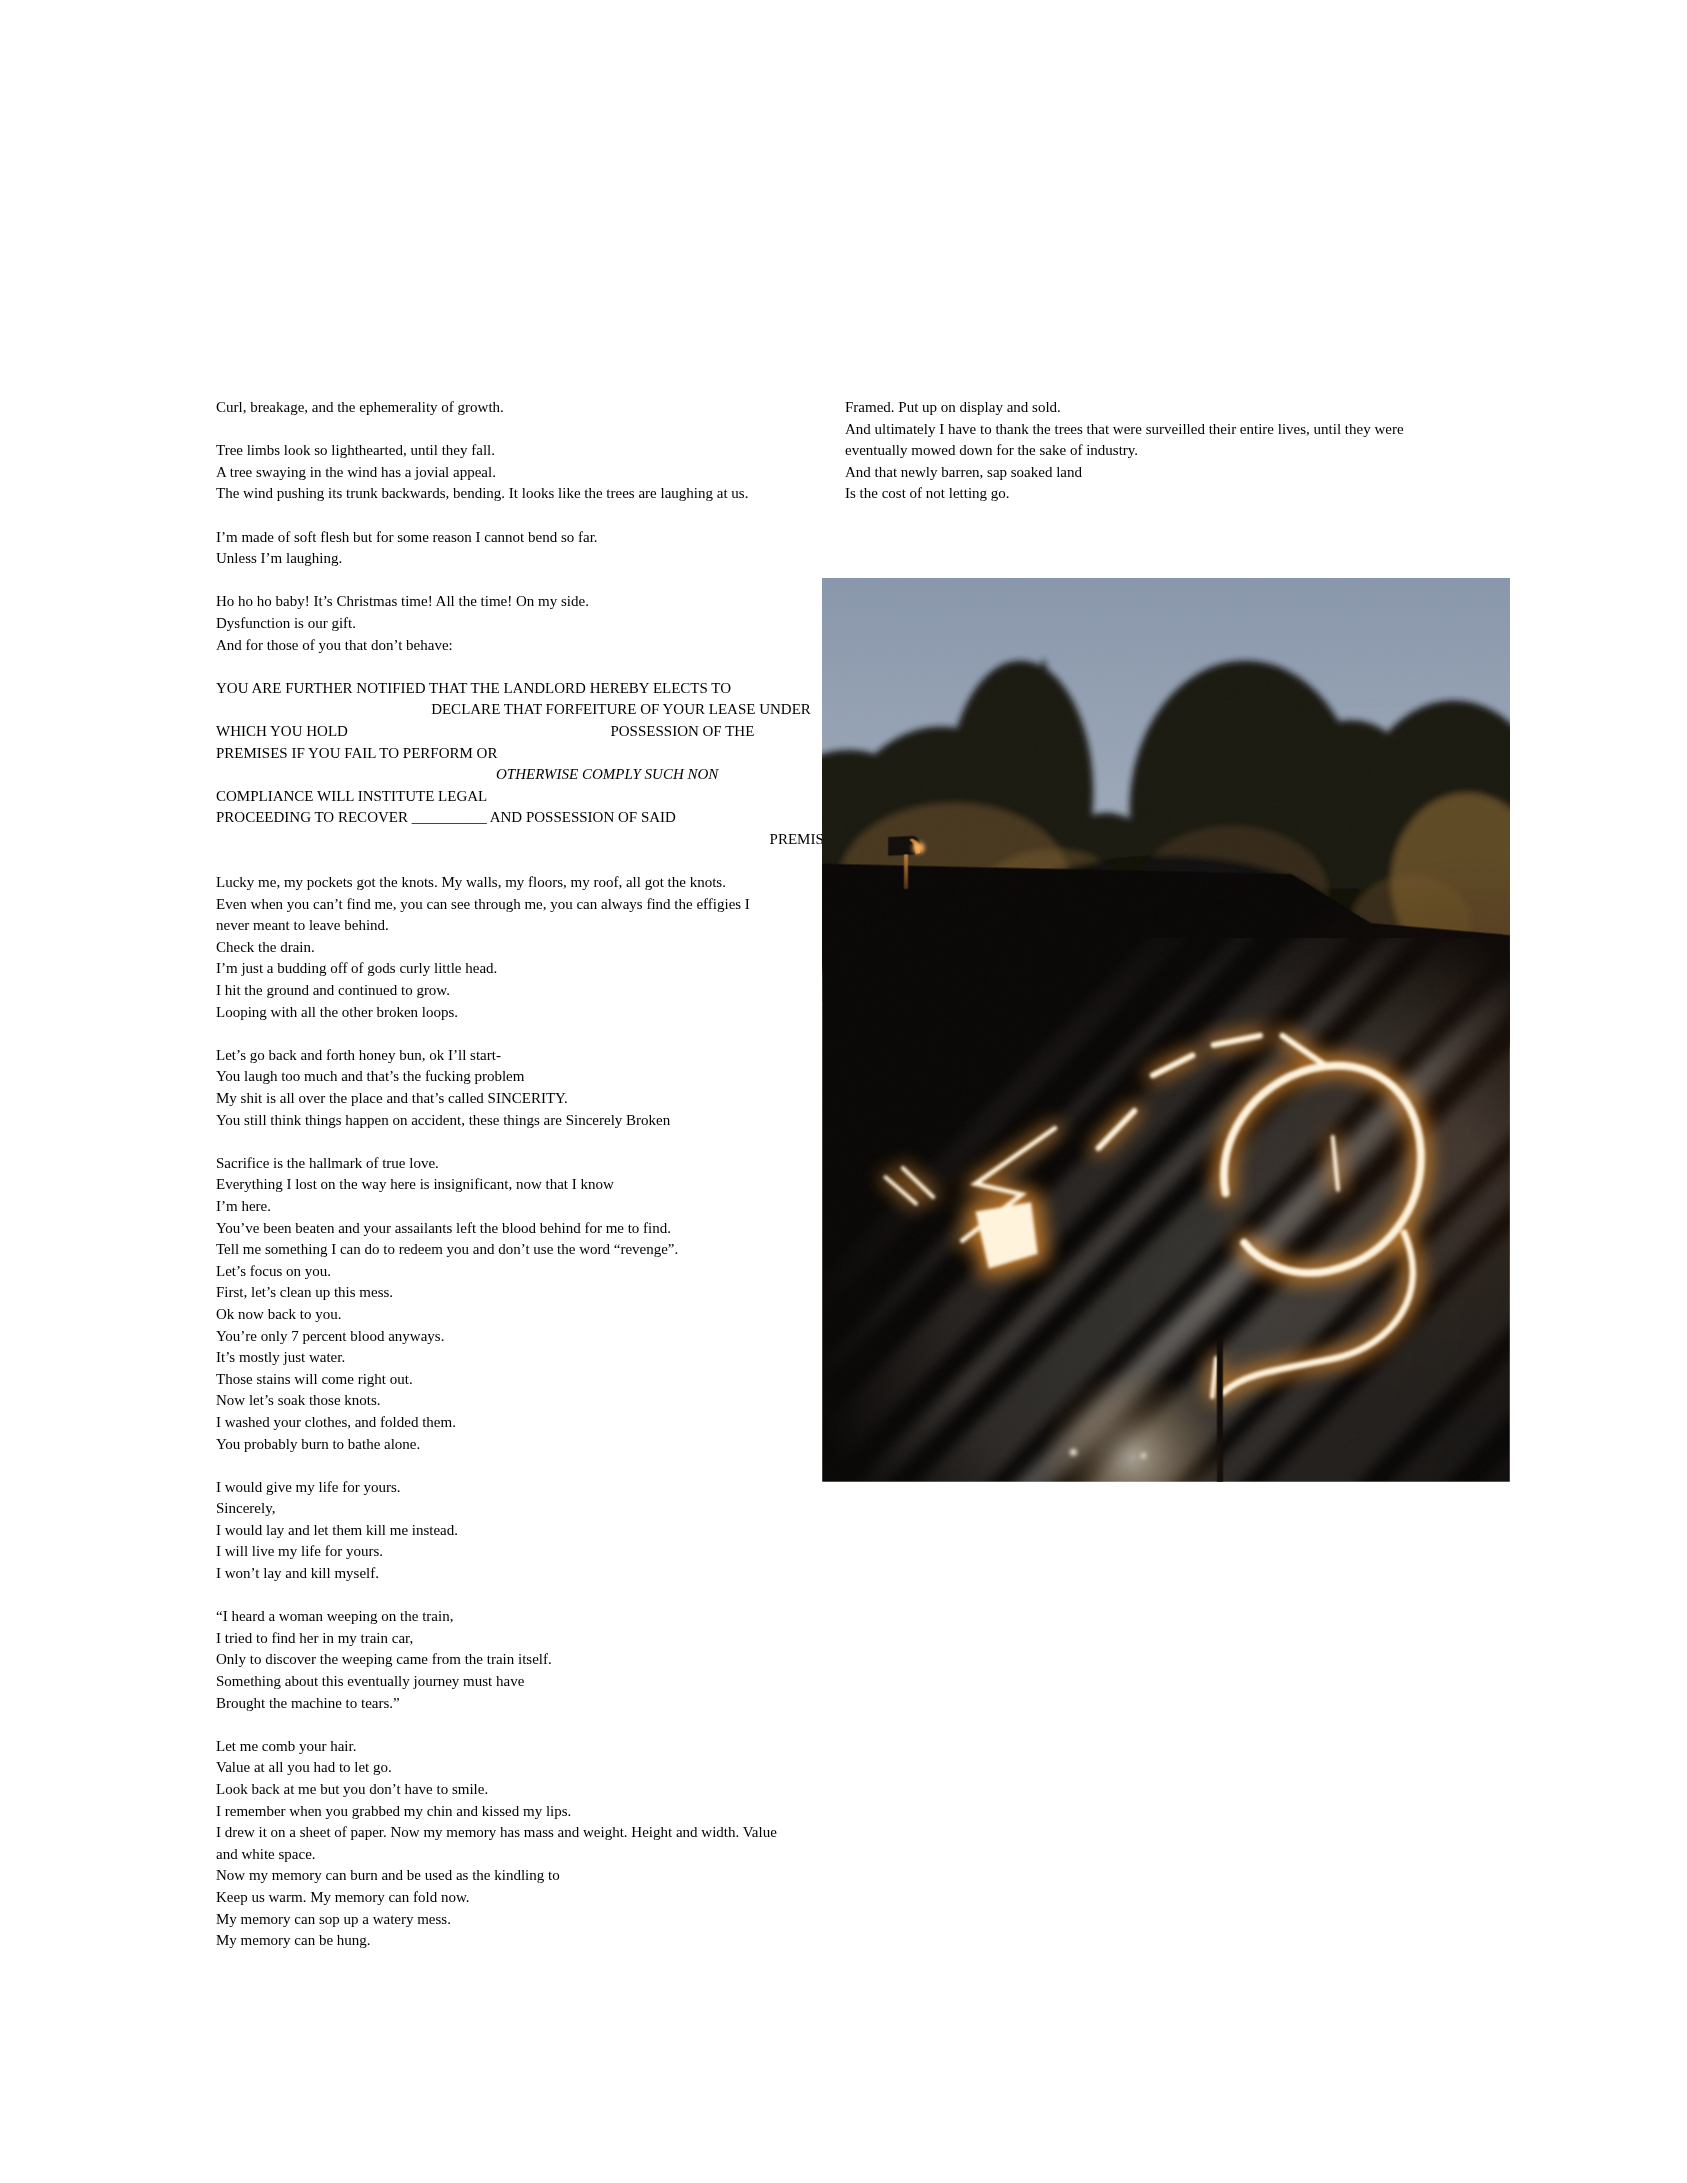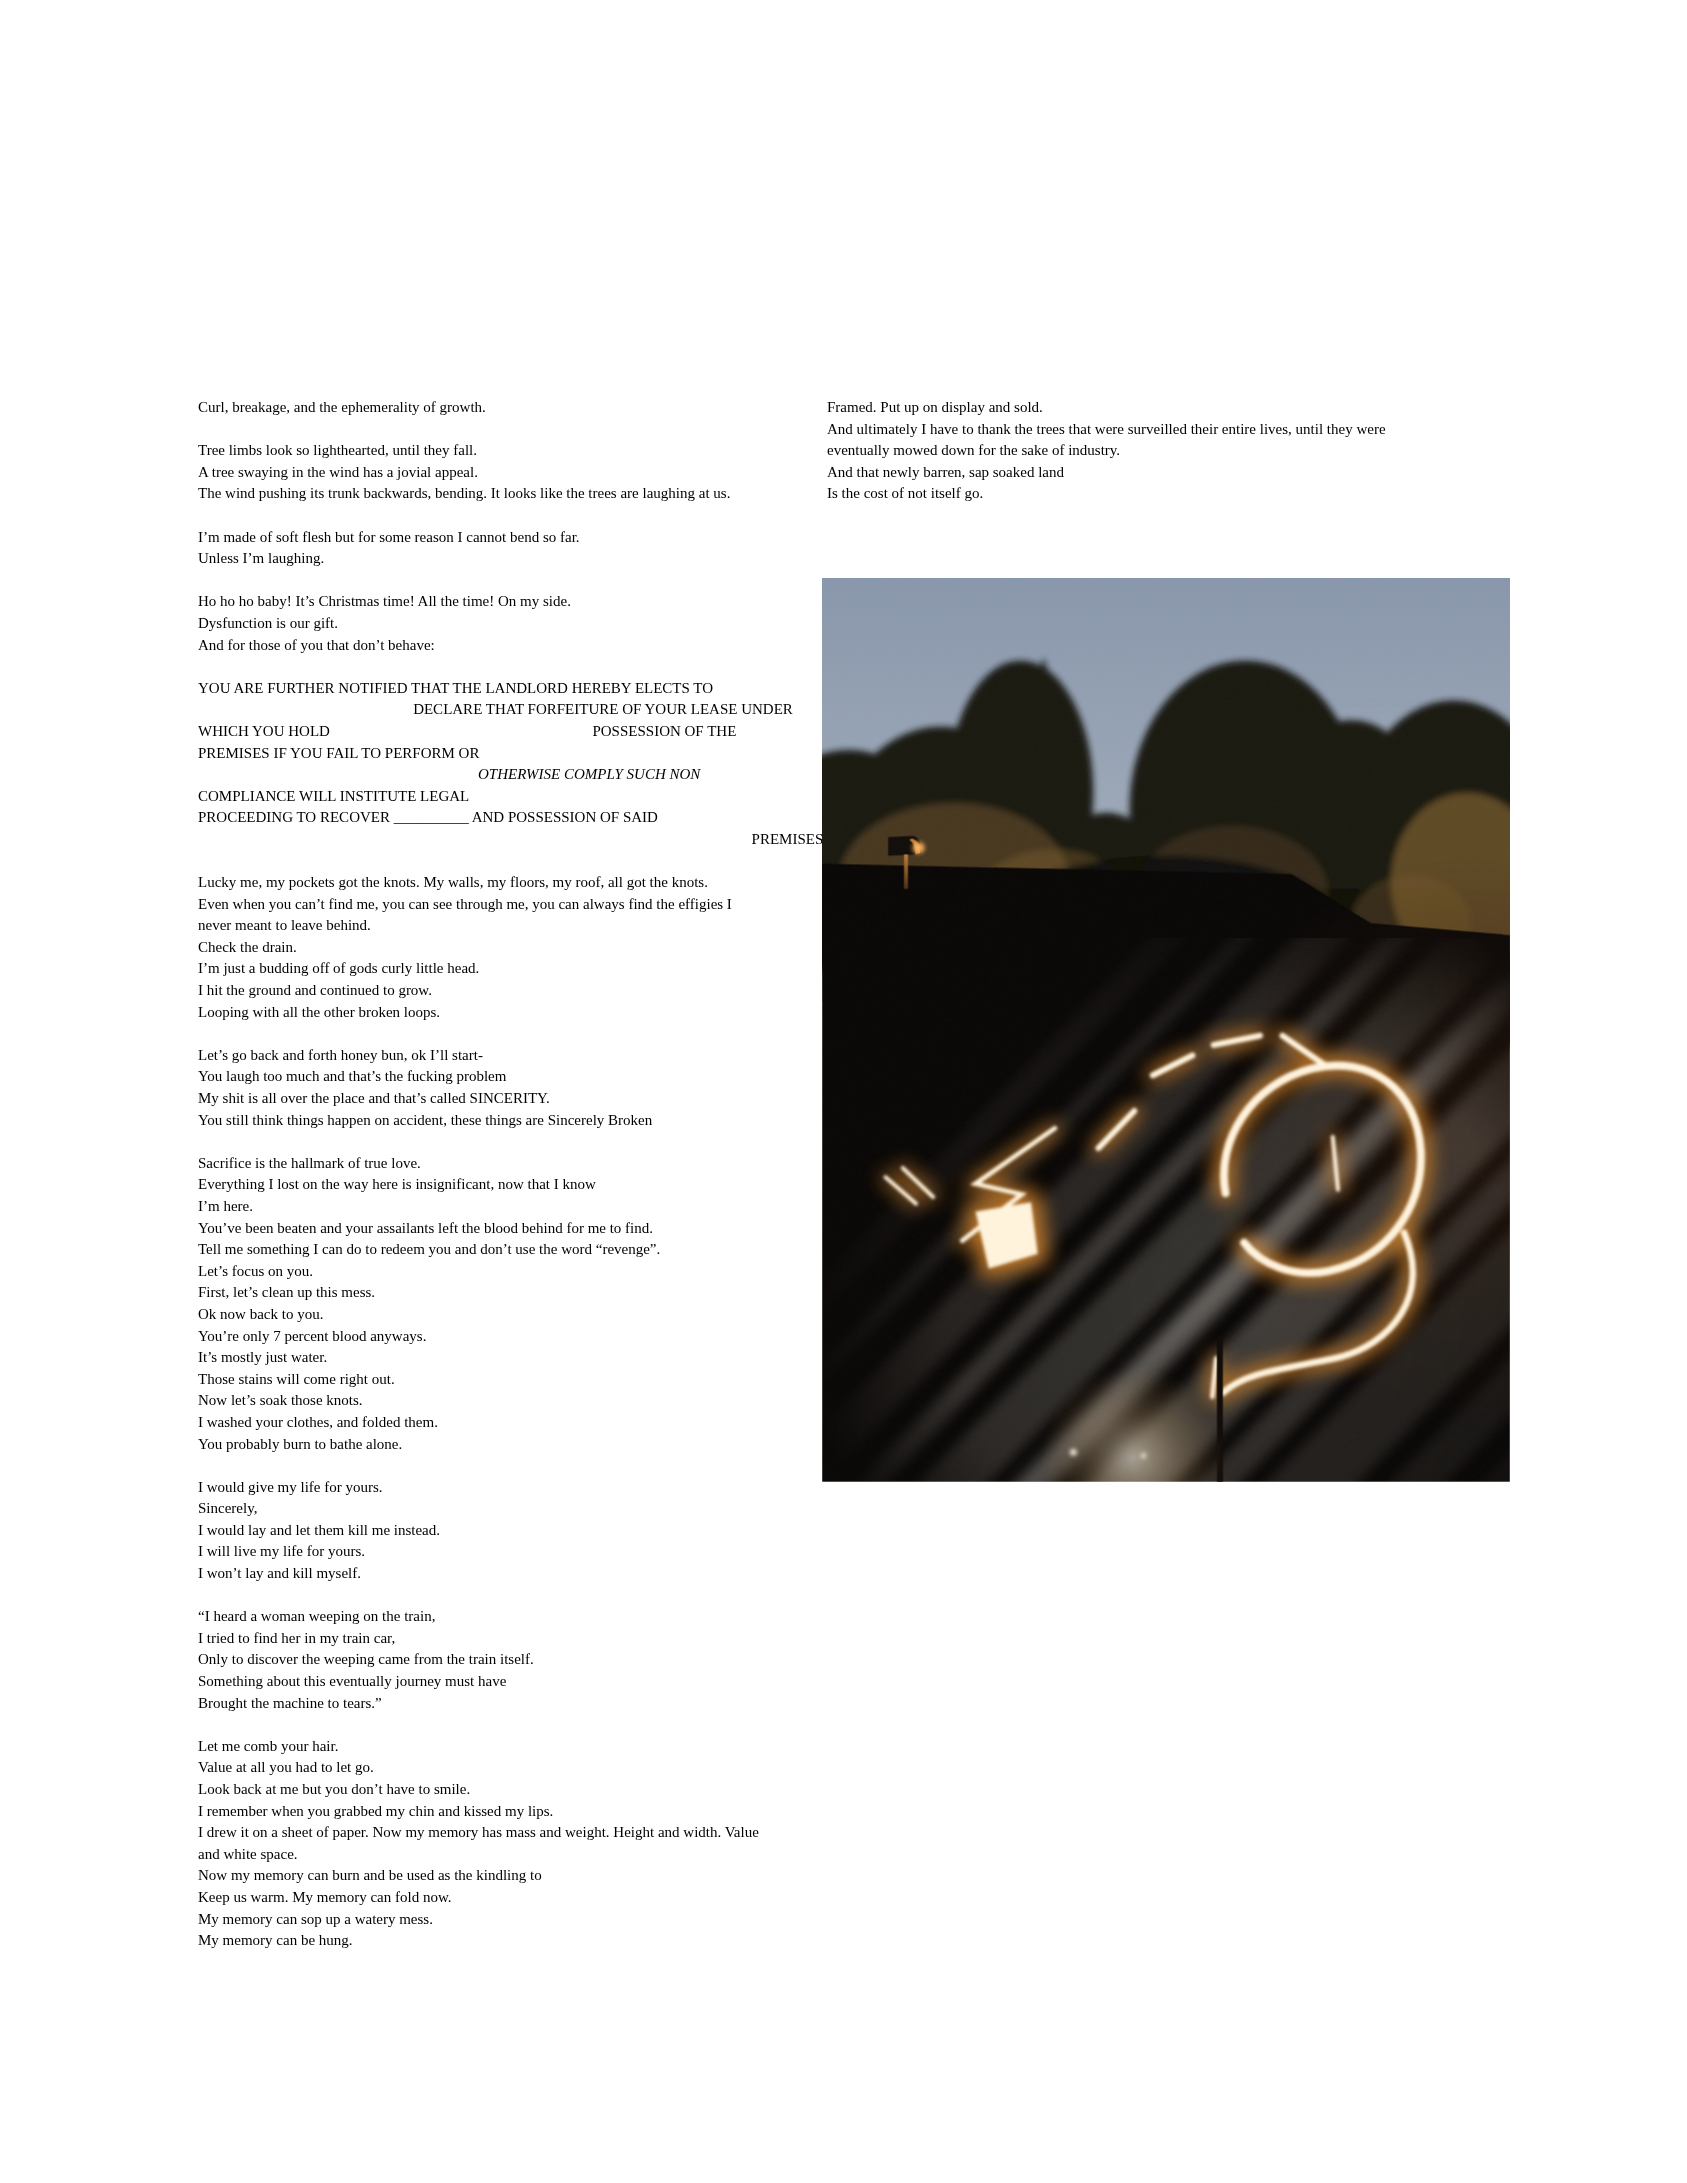--- a/index.html
+++ b/index.html
@@ -4,21 +4,21 @@
 <style>
   html,body{margin:0;padding:0;}
   body{
     width:1687px;height:2183px;
     background:var(--page-bg,#ffffff);
     font-family:"Liberation Serif","DejaVu Serif",serif;
     position:relative;
     color:var(--ink,#000);
   }
   .page{position:absolute;inset:0;}
-  .col{position:absolute;font-size:15px;line-height:21.6px;}
+  .col{position:absolute;font-size:15px;line-height:21.6px;margin-left:18px;}
   .line{white-space:pre;min-height:21.6px;}
   #left-col{left:198px;top:397px;width:629px;}
   #right-col{left:827px;top:397px;width:675px;}
   .photo{position:absolute;left:822px;top:578px;width:688px;height:904px;margin:0;}
   .photo svg{display:block;width:100%;height:100%;}
 </style>
 </head>
 <body>
 
 <main class="page">
@@ -96,21 +96,21 @@
       <div class="line">Keep us warm. My memory can fold now.</div>
       <div class="line">My memory can sop up a watery mess.</div>
       <div class="line">My memory can be hung.</div>
     </section>
 
   <section id="right-col" class="col">
       <div class="line">Framed. Put up on display and sold.</div>
       <div class="line">And ultimately I have to thank the trees that were surveilled their entire lives, until they were</div>
       <div class="line">eventually mowed down for the sake of industry.</div>
       <div class="line">And that newly barren, sap soaked land</div>
-      <div class="line">Is the cost of not itself go.</div>
+      <div class="line">Is the cost of not letting go.</div>
       <div class="line">&nbsp;</div>
     </section>
 
   <figure class="photo">
     <svg viewBox="0 0 1040 1367" preserveAspectRatio="none" xmlns="http://www.w3.org/2000/svg">
       <defs>
         <linearGradient id="skyGrad" x1="0" y1="0" x2="0" y2="1">
           <stop offset="0" style="stop-color:var(--sky-top)"></stop>
           <stop offset="0.55" style="stop-color:var(--sky-mid)"></stop>
           <stop offset="1" style="stop-color:var(--sky-horizon)"></stop>

